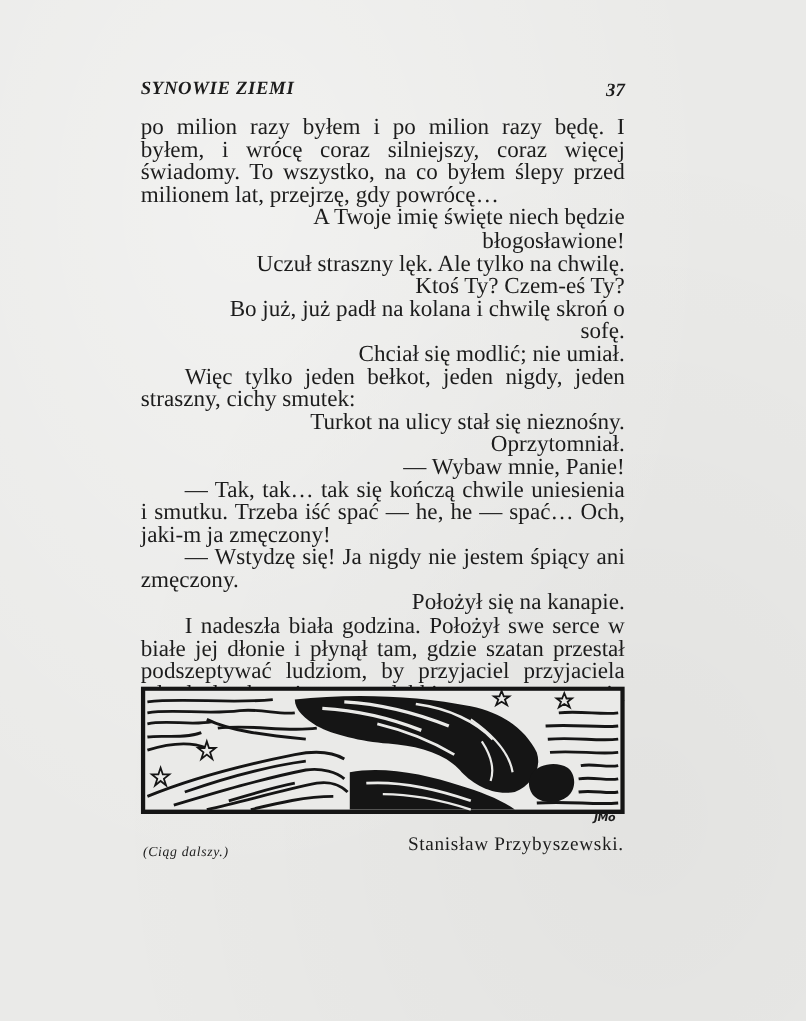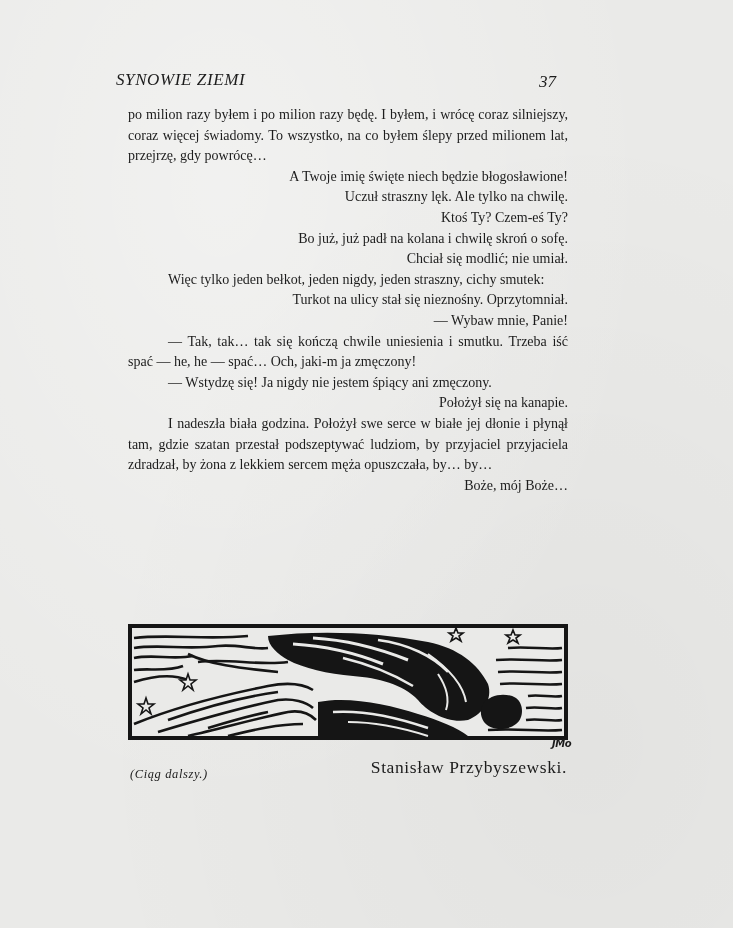--- a/index.html
+++ b/index.html
@@ -19,24 +19,25 @@
       position: absolute;
       left: 0; top: 0;
       width: 733px; height: 928px;
       background:
         radial-gradient(ellipse at 30% 20%, rgba(255,255,255,0.35), rgba(255,255,255,0) 60%),
         radial-gradient(ellipse at 80% 80%, rgba(0,0,0,0.03), rgba(0,0,0,0) 60%),
         #eaeae8;
     }
     .running-head {
       position: absolute;
-      left: 116px;
+      left: 128px;
       top: 70px;
       width: 440px;
       height: 22px;
+      font-weight: bold;
     }
     .running-title {
       position: absolute;
       left: 0;
       top: 0;
       font-style: italic;
       font-size: 17px;
       letter-spacing: 0.6px;
     }
     .page-number {
@@ -44,21 +45,21 @@
       right: 0;
       top: 2px;
       font-style: italic;
       font-size: 17px;
     }
     .body-text {
       position: absolute;
       left: 128px;
       top: 105px;
       width: 440px;
-      font-size: 14px;
+      font-size: 21px;
       line-height: 20.6px;
       text-align: justify;
     }
     .body-text p {
       margin: 0;
       text-indent: 40px;
       text-align: justify;
     }
     .body-text p.noindent {
       text-indent: 0;
@@ -78,21 +79,20 @@
     }
     .monogram {
       position: absolute;
       left: 540px;
       top: 738px;
       font-size: 10px;
       font-family: "DejaVu Sans", sans-serif;
       font-weight: bold;
       letter-spacing: -0.5px;
       font-style: italic;
-      margin-left: 12px;
     }
     .continued {
       position: absolute;
       left: 130px;
       top: 767px;
       font-style: italic;
       font-size: 12.5px;
       letter-spacing: 0.6px;
     }
     .signature {

